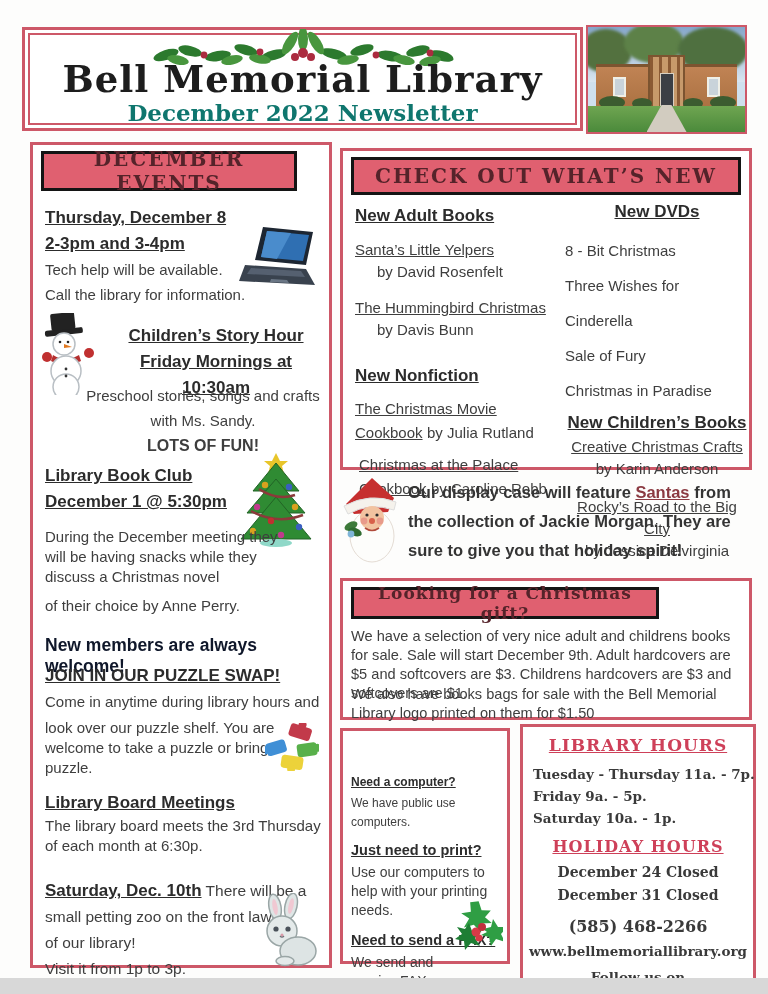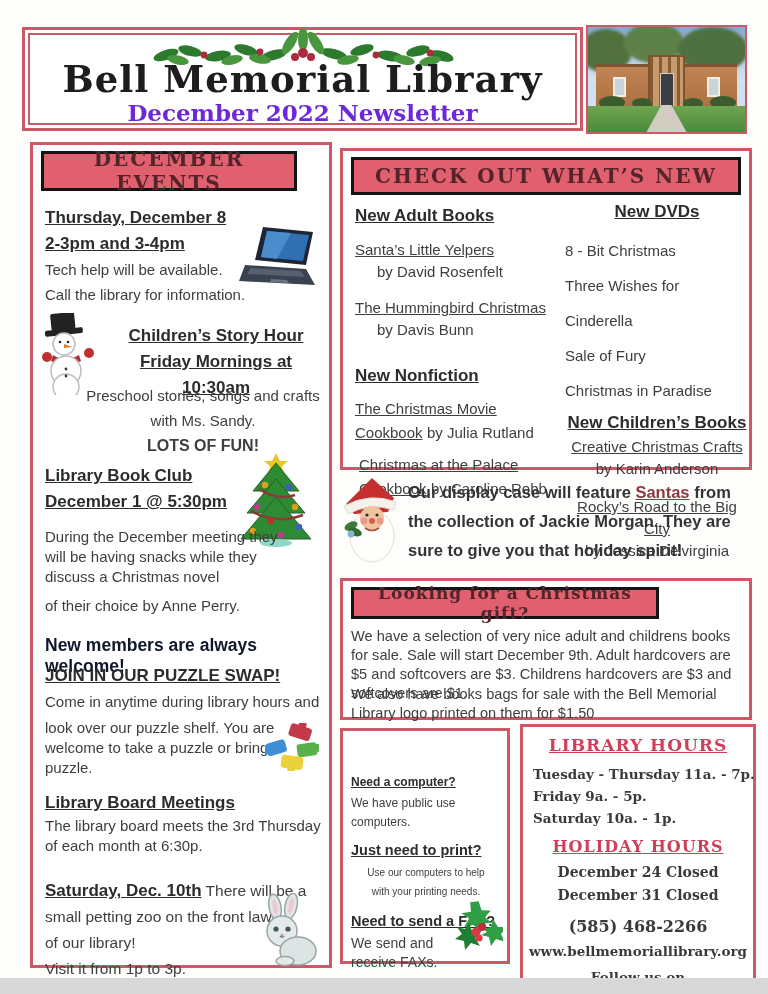--- a/index.html
+++ b/index.html
@@ -9,21 +9,21 @@
 
   
   .pbox{position:absolute;border:3px solid #cd5868;background:#fff;box-sizing:border-box;}
   .header-frame{position:absolute;left:22px;top:27px;width:561px;height:104px;
         border:3px solid #cd5868;padding:3px;box-sizing:border-box;background:#fff;}
   .header-inner{position:relative;width:100%;height:100%;border:2px solid #cd5868;box-sizing:border-box;text-align:center;}
   .garland{position:absolute;left:50%;top:-6px;transform:translateX(-50%);}
   .title{position:absolute;left:0;right:0;top:26px;font-family:"DejaVu Serif",serif;font-weight:bold;
         font-size:37px;line-height:1;color:#1d1d1d;letter-spacing:1px;}
   .subtitle{position:absolute;left:0;right:0;top:64px;font-family:"DejaVu Serif",serif;font-weight:bold;
-        font-size:23px;color:#6d28d9;}
+        font-size:23px;color:#0f766e;}
 
   
   .banner{position:absolute;background:#e06070;border:3px solid #141414;color:#55232a;
         font-family:"DejaVu Serif",serif;font-weight:bold;text-align:center;
         display:flex;align-items:center;justify-content:center;box-sizing:border-box;}
   .banner-lg{font-size:20px;letter-spacing:2px;}
   .banner-md{font-size:17px;letter-spacing:1px;}
   .banner-sm{font-size:13px;letter-spacing:1px;}
 
   
@@ -313,21 +313,21 @@
   </div>
 
   <div class="pbox" style="left:340px;top:728px;width:170px;height:236px;">
     <div class="abs" style="left:8px;top:44px;width:150px;">
       <div>
         <div class="u" style="font-weight:bold;font-size:12px;color:#2d2d2d;">Need a computer?</div>
         <div style="font-size:12px;line-height:19px;margin:5px 0 10px;">We have public use computers.</div>
       </div>
       <div>
         <div class="u" style="font-weight:bold;font-size:14.5px;color:#2d2d2d;">Just need to print?</div>
-        <div style="font-size:10px;line-height:19px;margin:5px 12px 12px;text-align:center;">Use our computers to help with your printing needs.</div>
+        <div style="font-size:14px;line-height:19px;margin:5px 0 12px;">Use our computers to help with your printing needs.</div>
       </div>
       <div>
         <div class="u" style="font-weight:bold;font-size:14.5px;color:#2d2d2d;">Need to send a FAX?</div>
         <div style="font-size:14px;line-height:19px;margin:5px 0 0;width:90px;">We send and receive FAXs.</div>
       </div>
     </div>
     <svg style="position:absolute;right:4px;bottom:2px;" width="54" height="60" viewBox="0 0 54 60">
       <polygon points="26,2 31,10 40,8 36,16 44,20 34,23 36,32 27,26 18,31 21,21 12,18 21,14 18,5" fill="#2f9e44" transform="rotate(14 27 17)"></polygon>
       <polygon points="8,28 16,30 20,24 23,32 32,32 26,39 31,47 22,44 16,51 15,42 6,40 13,35" fill="#1e7e34"></polygon>
       <polygon points="34,30 42,28 44,20 49,28 58,28 52,35 56,43 47,40 42,47 40,38 32,36 38,33" fill="#2f9e44"></polygon>

